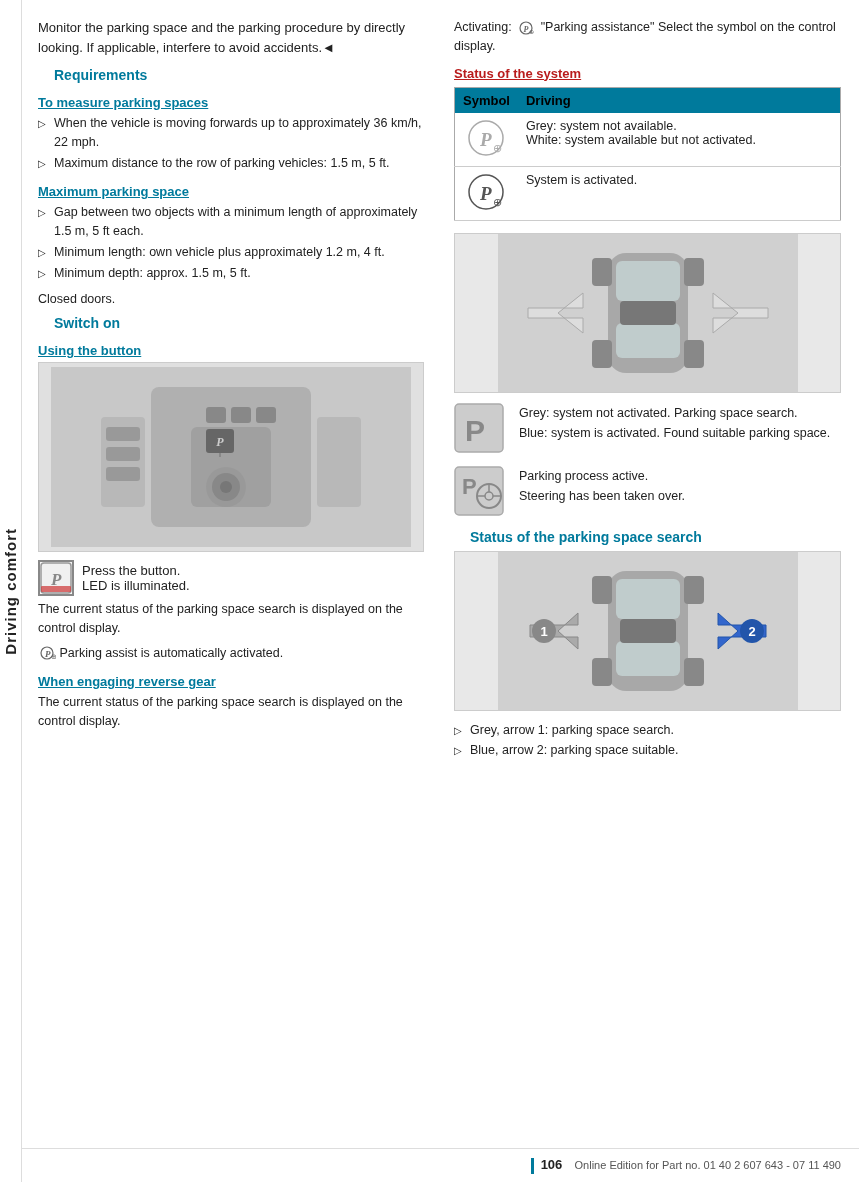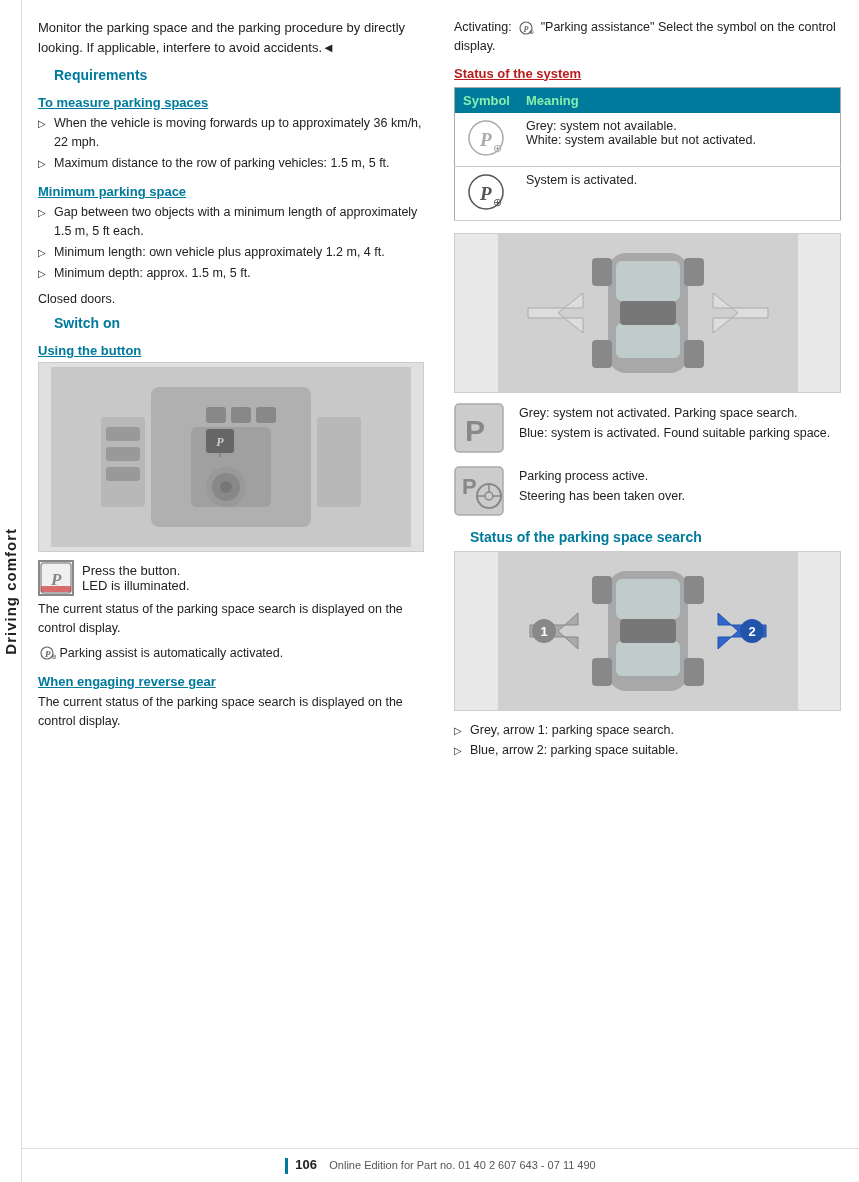--- a/index.html
+++ b/index.html
@@ -95,21 +95,21 @@
     
     .status-table {
       width: 100%;
       border-collapse: collapse;
       margin-bottom: 12px;
       border: 1px solid #aaa;
     }
 
     .status-table thead tr {
       background: #007a9c;
-      color: #86efac;
+      color: #000000;
     }
 
     .status-table thead th {
       padding: 5px 8px;
       text-align: left;
       font-size: 13px;
       font-weight: bold;
     }
 
     .status-table tbody tr {
@@ -248,21 +248,21 @@
       flex-direction: column;
     }
 
     .content-area {
       display: flex;
       flex: 1;
     }
 
     .footer-area {
       padding: 8px 18px;
-      text-align: center;
+      text-align: right;
       font-size: 11px;
       color: #555;
       border-top: 1px solid #ddd;
     }
 
     .intro-text {
       font-size: 13px;
       line-height: 1.5;
       margin-bottom: 10px;
     }
@@ -282,21 +282,21 @@
       <p class="intro-text">Monitor the parking space and the parking procedure by directly looking. If applicable, interfere to avoid accidents.◄</p>
 
       <h2 class="section-heading">Requirements</h2>
 
       <h3 class="sub-heading">To measure parking spaces</h3>
       <ul class="bullet-list">
         <li>When the vehicle is moving forwards up to approximately 36 km/h, 22 mph.</li>
         <li>Maximum distance to the row of parking vehicles: 1.5 m, 5 ft.</li>
       </ul>
 
-      <h3 class="sub-heading">Minimum parking space</h3>
+      <h3 class="sub-heading">Maximum parking space</h3>
       <ul class="bullet-list">
         <li>Gap between two objects with a minimum length of approximately 1.5 m, 5 ft each.</li>
         <li>Minimum length: own vehicle plus approximately 1.2 m, 4 ft.</li>
         <li>Minimum depth: approx. 1.5 m, 5 ft.</li>
       </ul>
 
       <p>Closed doors.</p>
 
       <h2 class="section-heading">Switch on</h2>
       <h3 class="sub-heading">Using the button</h3>
@@ -375,21 +375,21 @@
         </span>
         <span>"Parking assistance" Select the symbol on the control display.</span>
       </p>
 
       <h3 class="sub-heading" style="color:#b91c1c; margin-top:4px; margin-bottom:6px;">Status of the system</h3>
 
       <table class="status-table">
         <thead>
           <tr>
             <th>Symbol</th>
-            <th>Meaning</th>
+            <th>Driving</th>
           </tr>
         </thead>
         <tbody>
           <tr>
             <td class="status-icon-cell">
               <svg width="38" height="38" viewBox="0 0 38 38">
                 <circle cx="19" cy="19" r="17" fill="none" stroke="#aaa" stroke-width="1.5"></circle>
                 <text x="13" y="27" font-size="19" font-weight="bold" fill="#aaa" font-family="serif" font-style="italic">P</text>
                 <text x="26" y="33" font-size="11" fill="#aaa">⊕</text>
               </svg>

